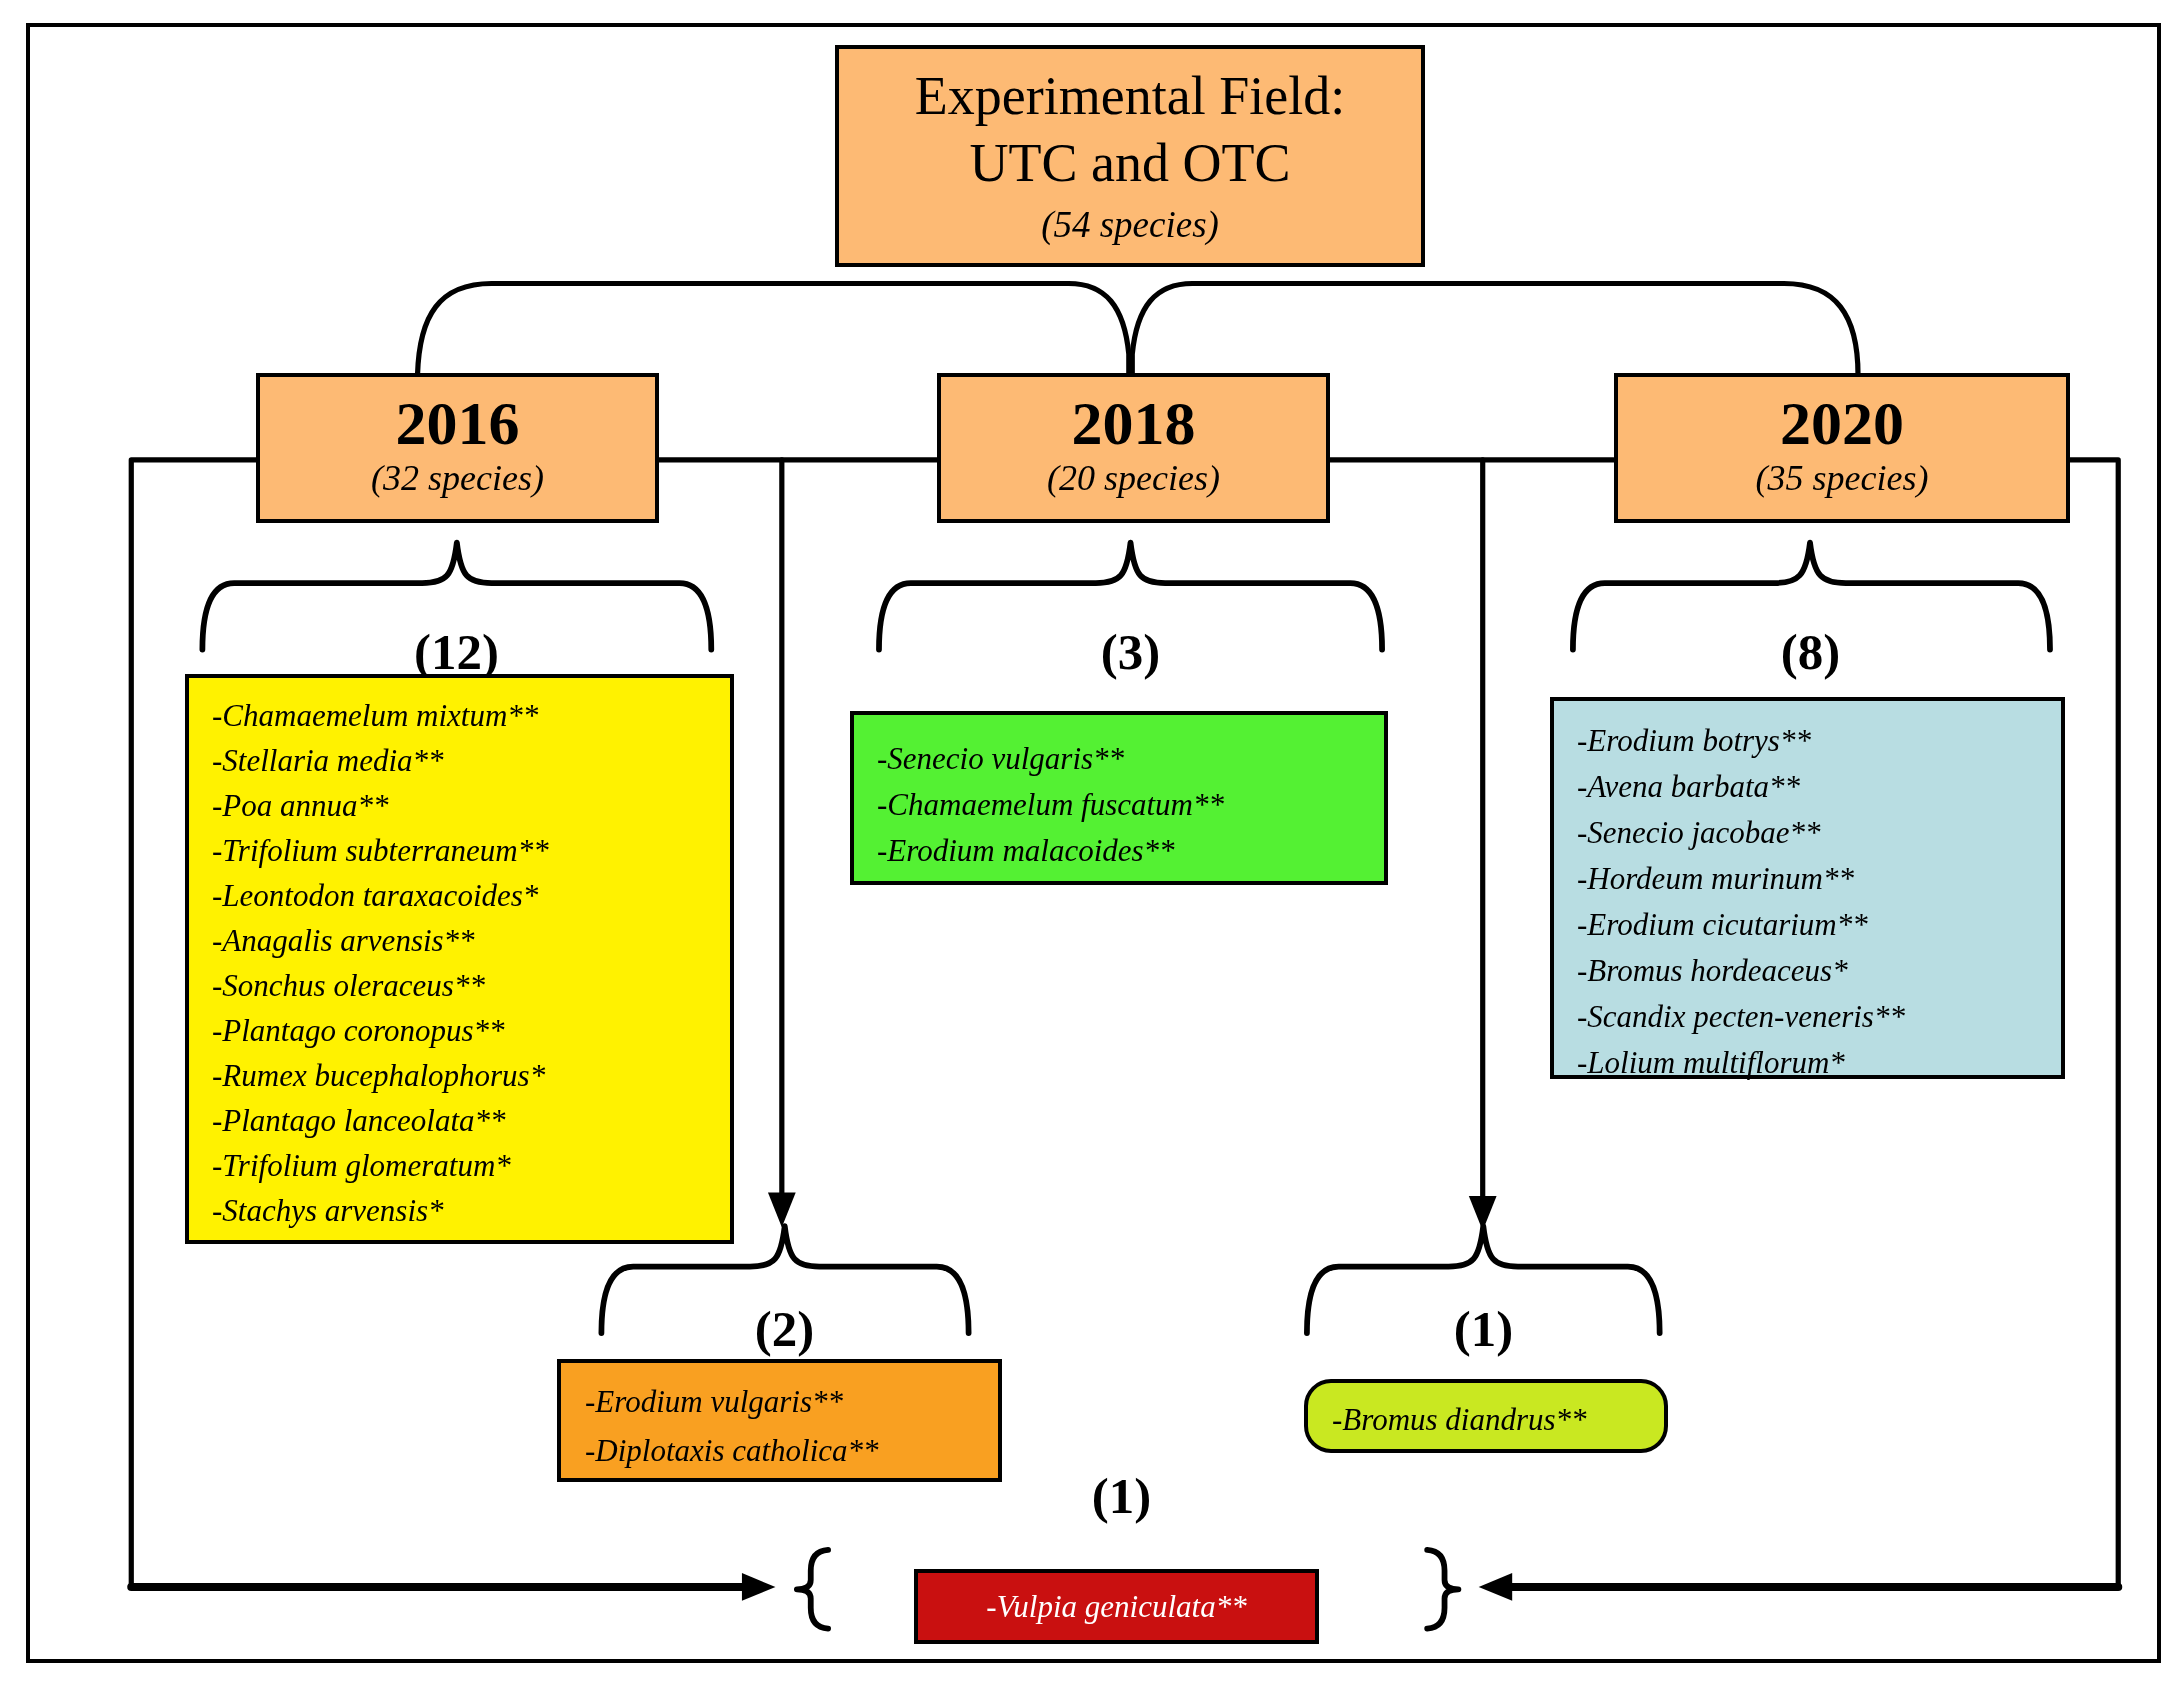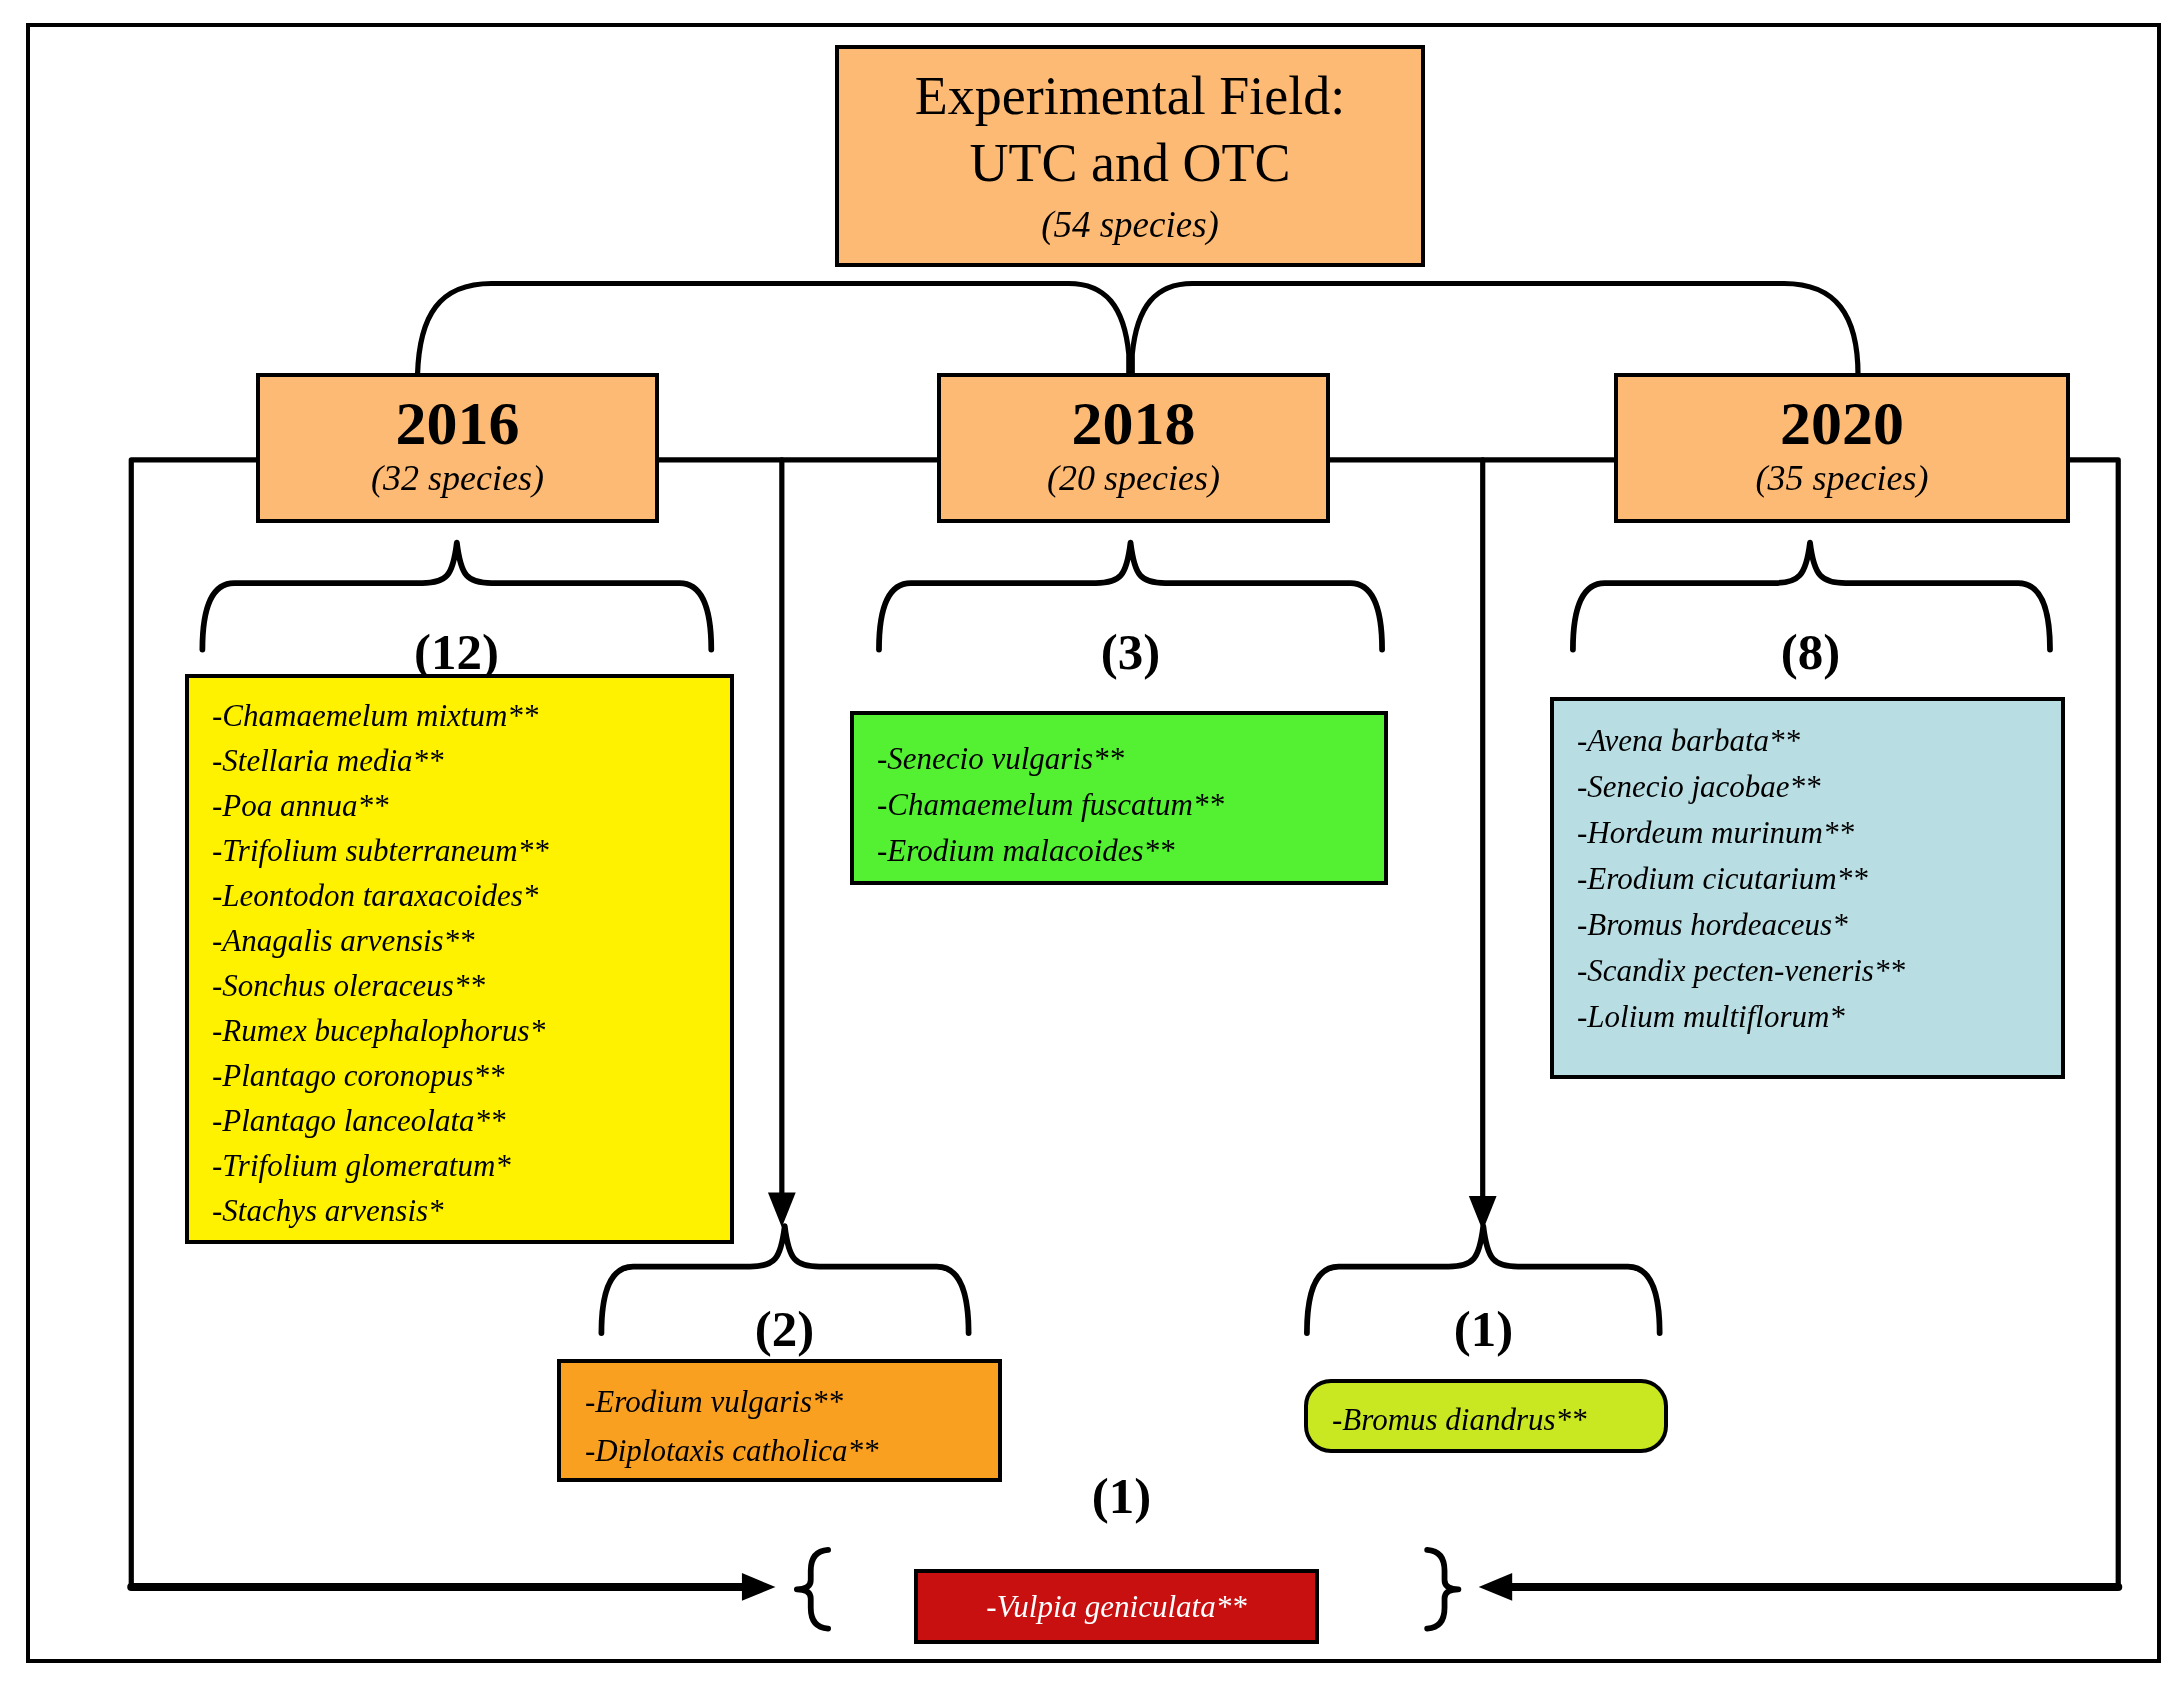--- a/index.html
+++ b/index.html
@@ -101,34 +101,35 @@
   <div class="count-label" style="left:1029px;top:1464px;">(1)</div>
 
   <div class="species-box sp-2016" style="background-color: rgb(255, 242, 0);">
       <div class="species-line">-Chamaemelum mixtum**</div>
       <div class="species-line">-Stellaria media**</div>
       <div class="species-line">-Poa annua**</div>
       <div class="species-line">-Trifolium subterraneum**</div>
       <div class="species-line">-Leontodon taraxacoides*</div>
       <div class="species-line">-Anagalis arvensis**</div>
       <div class="species-line">-Sonchus oleraceus**</div>
+      <div class="species-line">-Plantago coronopus**</div>
       <div class="species-line">-Rumex bucephalophorus*</div>
-      <div class="species-line">-Plantago coronopus**</div>
       <div class="species-line">-Plantago lanceolata**</div>
       <div class="species-line">-Trifolium glomeratum*</div>
       <div class="species-line">-Stachys arvensis*</div>
     </div>
 
   <div class="species-box sp-2018" style="background-color: rgb(84, 241, 51);">
       <div class="species-line">-Senecio vulgaris**</div>
       <div class="species-line">-Chamaemelum fuscatum**</div>
       <div class="species-line">-Erodium malacoides**</div>
     </div>
 
   <div class="species-box sp-2020" style="background-color: rgb(184, 221, 226);">
+      <div class="species-line">-Erodium botrys**</div>
       <div class="species-line">-Avena barbata**</div>
       <div class="species-line">-Senecio jacobae**</div>
       <div class="species-line">-Hordeum murinum**</div>
       <div class="species-line">-Erodium cicutarium**</div>
       <div class="species-line">-Bromus hordeaceus*</div>
       <div class="species-line">-Scandix pecten-veneris**</div>
       <div class="species-line">-Lolium multiflorum*</div>
     </div>
 
   <div class="species-box sp-pair16" style="background-color: rgb(249, 160, 33);">

